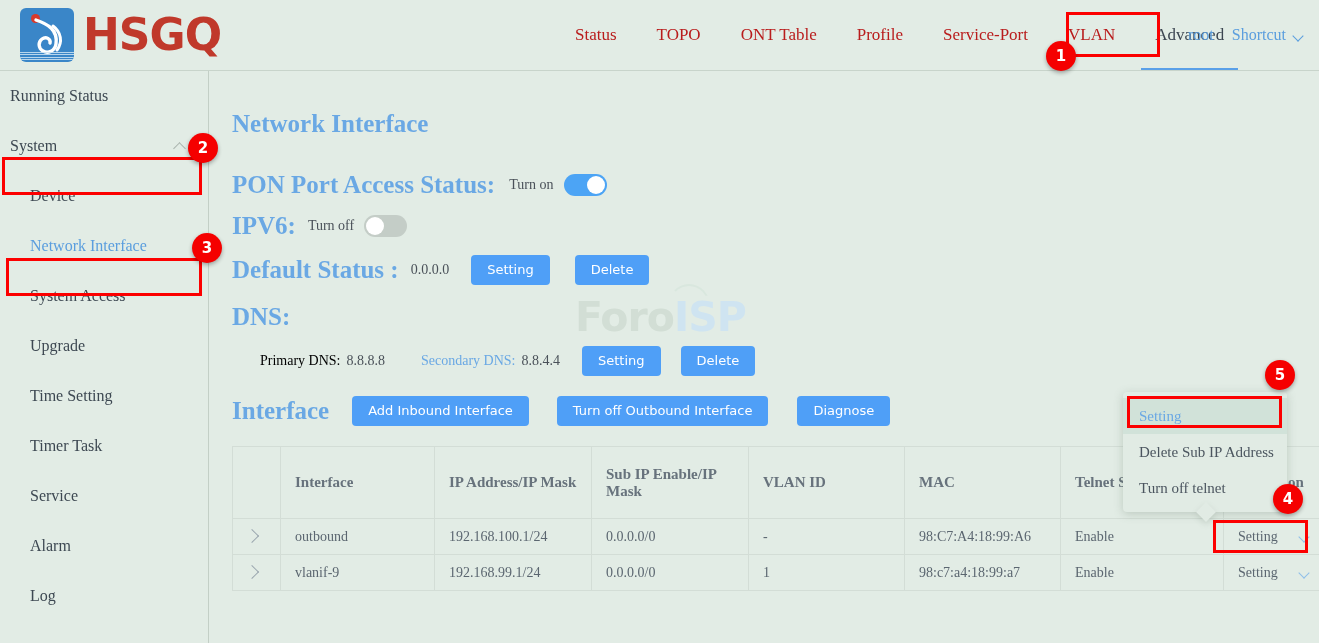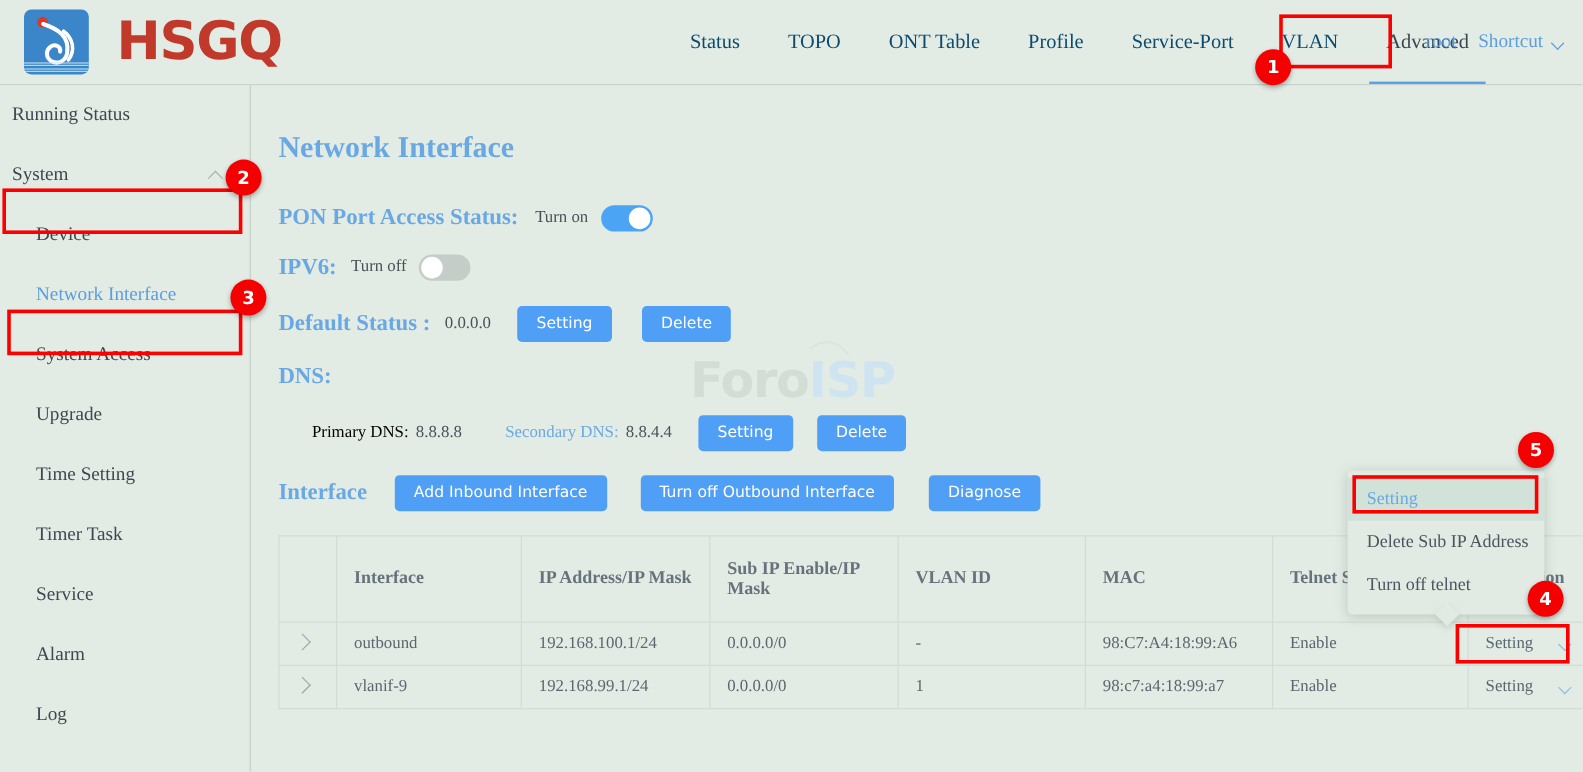--- a/index.html
+++ b/index.html
@@ -18,21 +18,21 @@
   
   #header {
     position: absolute; left: 0; top: 0;
     width: 1319px; height: 71px;
     background: #e2ece5;
     border-bottom: 1px solid #c8d4cb;
     box-sizing: border-box;
   }
   #logo-wrap {
     position: absolute; left: 20px; top: 8px;
-    display: flex; align-items: center; gap: 23px;
+    display: flex; align-items: center; gap: 9px;
   }
   .logo-mark {
     width: 54px; height: 54px;
     background: #3a86c8;
     border-radius: 6px;
     position: relative;
     overflow: hidden;
   }
   .logo-mark .dot {
     position: absolute; left: 11px; top: 6px;
@@ -62,21 +62,21 @@
     position: absolute; left: 555px; top: 0;
     height: 70px;
     display: flex; align-items: center; gap: 0px;
   }
   .nav-item {
     position: relative;
     height: 70px;
     display: flex; align-items: center; justify-content: center;
     padding: 0 20px;
     font-size: 17px;
-    color: #0c4a6e;
+    color: #b91c1c;
     cursor: pointer;
     white-space: nowrap;
   }
   .nav-item.active {
     color: #3b4550;
   }
   .nav-item.active::after {
     content: "";
     position: absolute; left: 6px; right: 6px; bottom: 0;
     height: 2px; background: #5aa0e8;
@@ -144,21 +144,21 @@
     width: 1109px; height: 572px;
     overflow: hidden;
   }
   #page-title {
     position: absolute; left: 22px; top: 39px;
     font-size: 25px; font-weight: bold;
     color: #6aa8e4;
   }
   .row-line { position: absolute; display: flex; align-items: center; }
   .blue-label {
-    font-size: 19px; font-weight: bold; color: #6aa8e4;
+    font-size: 25px; font-weight: bold; color: #6aa8e4;
     white-space: nowrap;
   }
   .plain-text {
     font-size: 14px; color: #4a5159;
   }
 
   
   .toggle {
     width: 43px; height: 22px; border-radius: 11px;
     position: relative; cursor: pointer;

